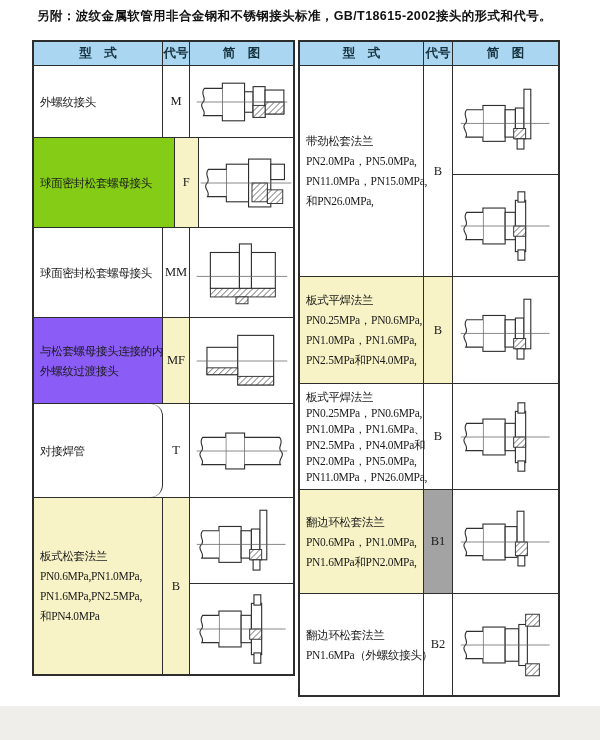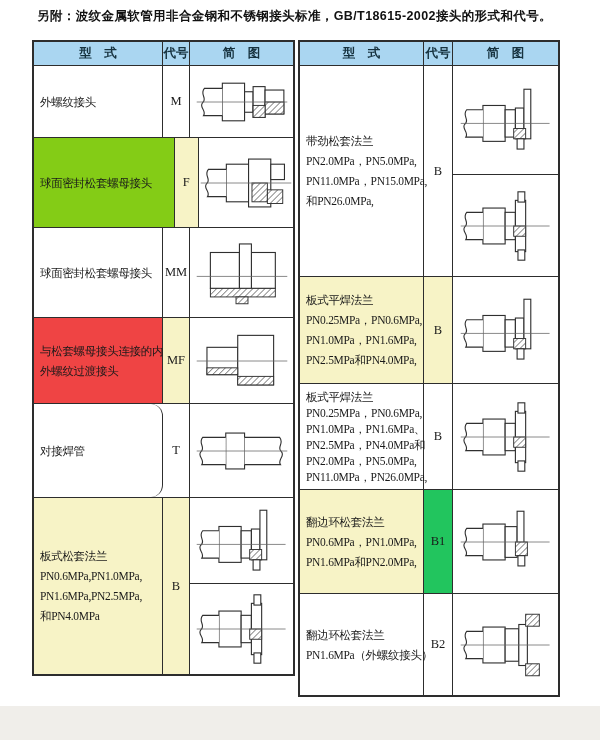--- a/index.html
+++ b/index.html
@@ -150,21 +150,21 @@
                 <rect x="66" y="18" width="28" height="42" fill="#fff" stroke="#2f2f2f" stroke-width="1.3"></rect>
                 <rect x="52" y="8" width="14" height="52" fill="#fff" stroke="#2f2f2f" stroke-width="1.3"></rect>
                 <rect x="18" y="60" width="76" height="10" fill="url(#hp3)" stroke="#2f2f2f" stroke-width="1.1"></rect>
                 <rect x="48" y="70" width="14" height="8" fill="url(#hp3)" stroke="#2f2f2f" stroke-width="1.1"></rect>
                 <line x1="2" y1="46" x2="108" y2="46" stroke="#666" stroke-width="0.9"></line>
               </svg>
             </div>
           </div>
         </div>
         <div class="row bb" style="height: 86px;">
-          <div class="c br type-cell" style="width: 129px; background: #ef4444;">
+          <div class="c br type-cell" style="width: 129px; background: #8b5cf6;">
             <div class="tline" style="line-height: 20px;">与松套螺母接头连接的内</div>
             <div class="tline" style="line-height: 20px;">外螺纹过渡接头</div>
           </div>
           <div class="c br code-cell" style="width: 27px; background: rgb(247, 243, 198);">MF</div>
           <div class="c diag-col" style="width: 103px;">
             <div class="diag-sub" style="flex: 1 1 0%;">
               <svg class="fit" width="94" height="72" viewBox="0 0 110 84">
                 <defs>
                   <pattern id="hp4" width="5" height="5" patternUnits="userSpaceOnUse" patternTransform="rotate(45)">
                     <rect width="5" height="5" fill="#fff"></rect>
@@ -362,21 +362,21 @@
               </svg>
             </div>
           </div>
         </div>
         <div class="row bb" style="height: 104px;">
           <div class="c br type-cell" style="width: 124px; background: rgb(247, 243, 198);">
             <div class="tline" style="line-height: 20px;">翻边环松套法兰</div>
             <div class="tline" style="line-height: 20px;">PN0.6MPa，PN1.0MPa,</div>
             <div class="tline" style="line-height: 20px;">PN1.6MPa和PN2.0MPa,</div>
           </div>
-          <div class="c br code-cell" style="width: 29px; background: #22c55e;">B1</div>
+          <div class="c br code-cell" style="width: 29px; background: #a3a3a3;">B1</div>
           <div class="c diag-col" style="width: 105px;">
             <div class="diag-sub" style="flex: 1 1 0%;">
               <svg class="fit" width="94" height="72" viewBox="0 0 110 84">
                 <defs>
                   <pattern id="hp12" width="5" height="5" patternUnits="userSpaceOnUse" patternTransform="rotate(45)">
                     <rect width="5" height="5" fill="#fff"></rect>
                     <line x1="0" y1="0" x2="0" y2="5" stroke="#555" stroke-width="1.5"></line>
                   </pattern>
                 </defs>
                 <rect x="28" y="21" width="26" height="42" fill="#fff" stroke="#2f2f2f" stroke-width="1.3"></rect>

